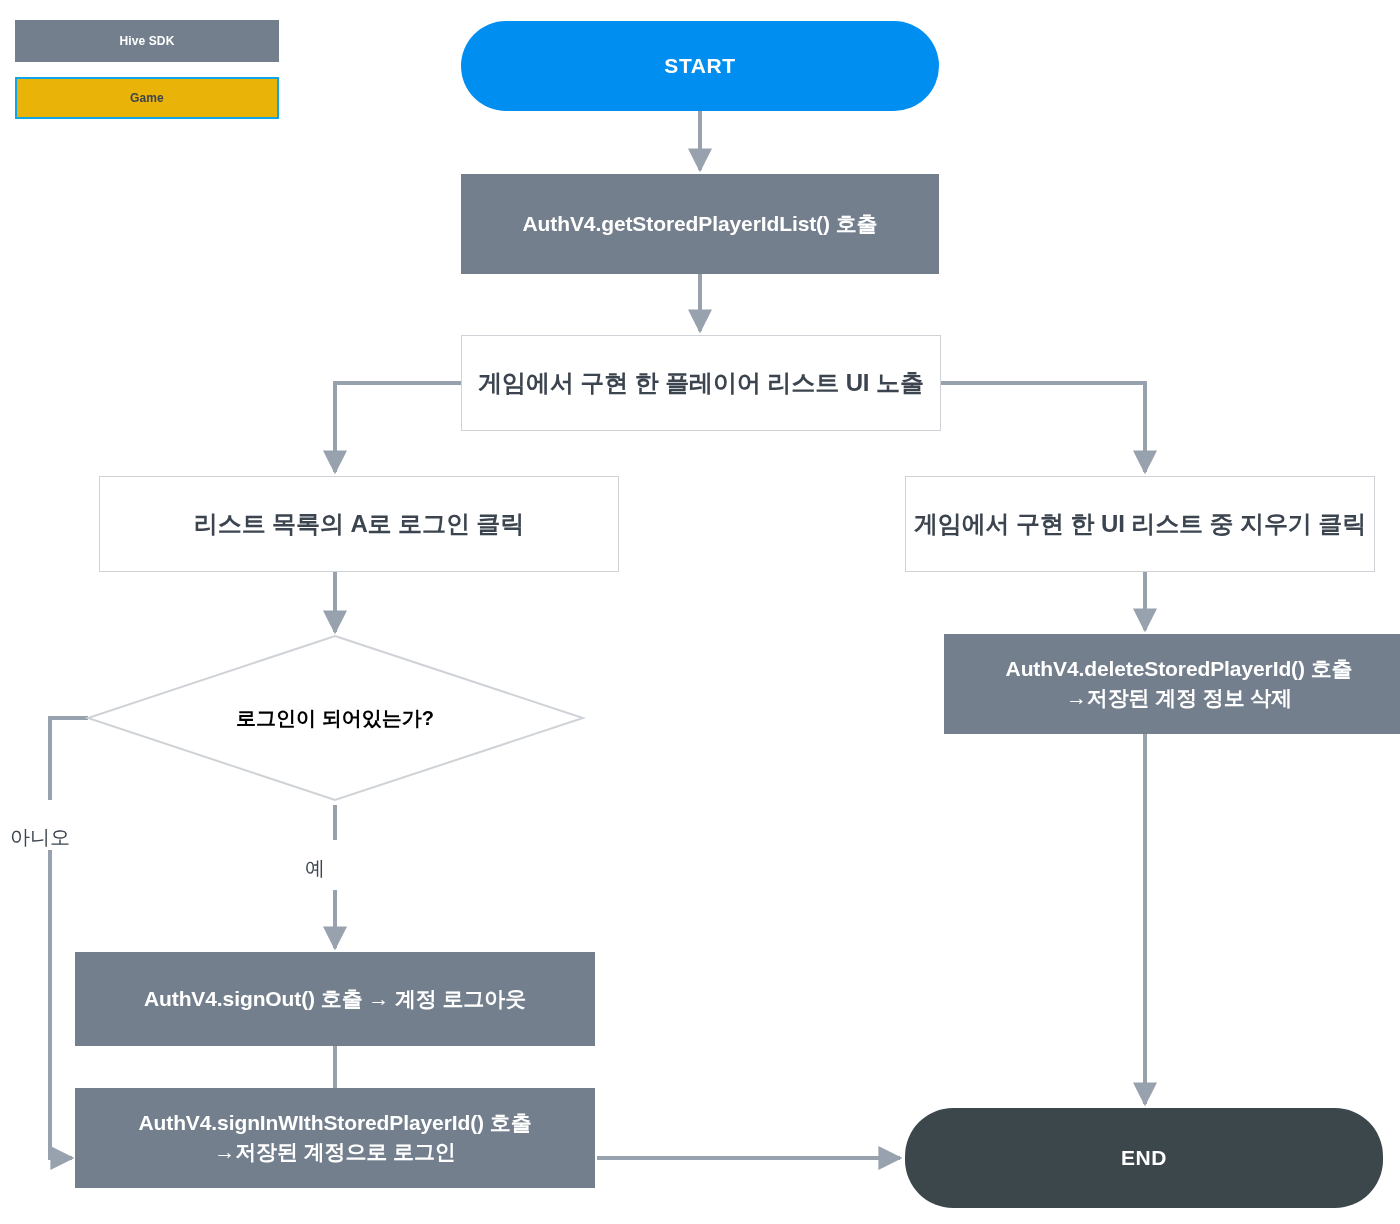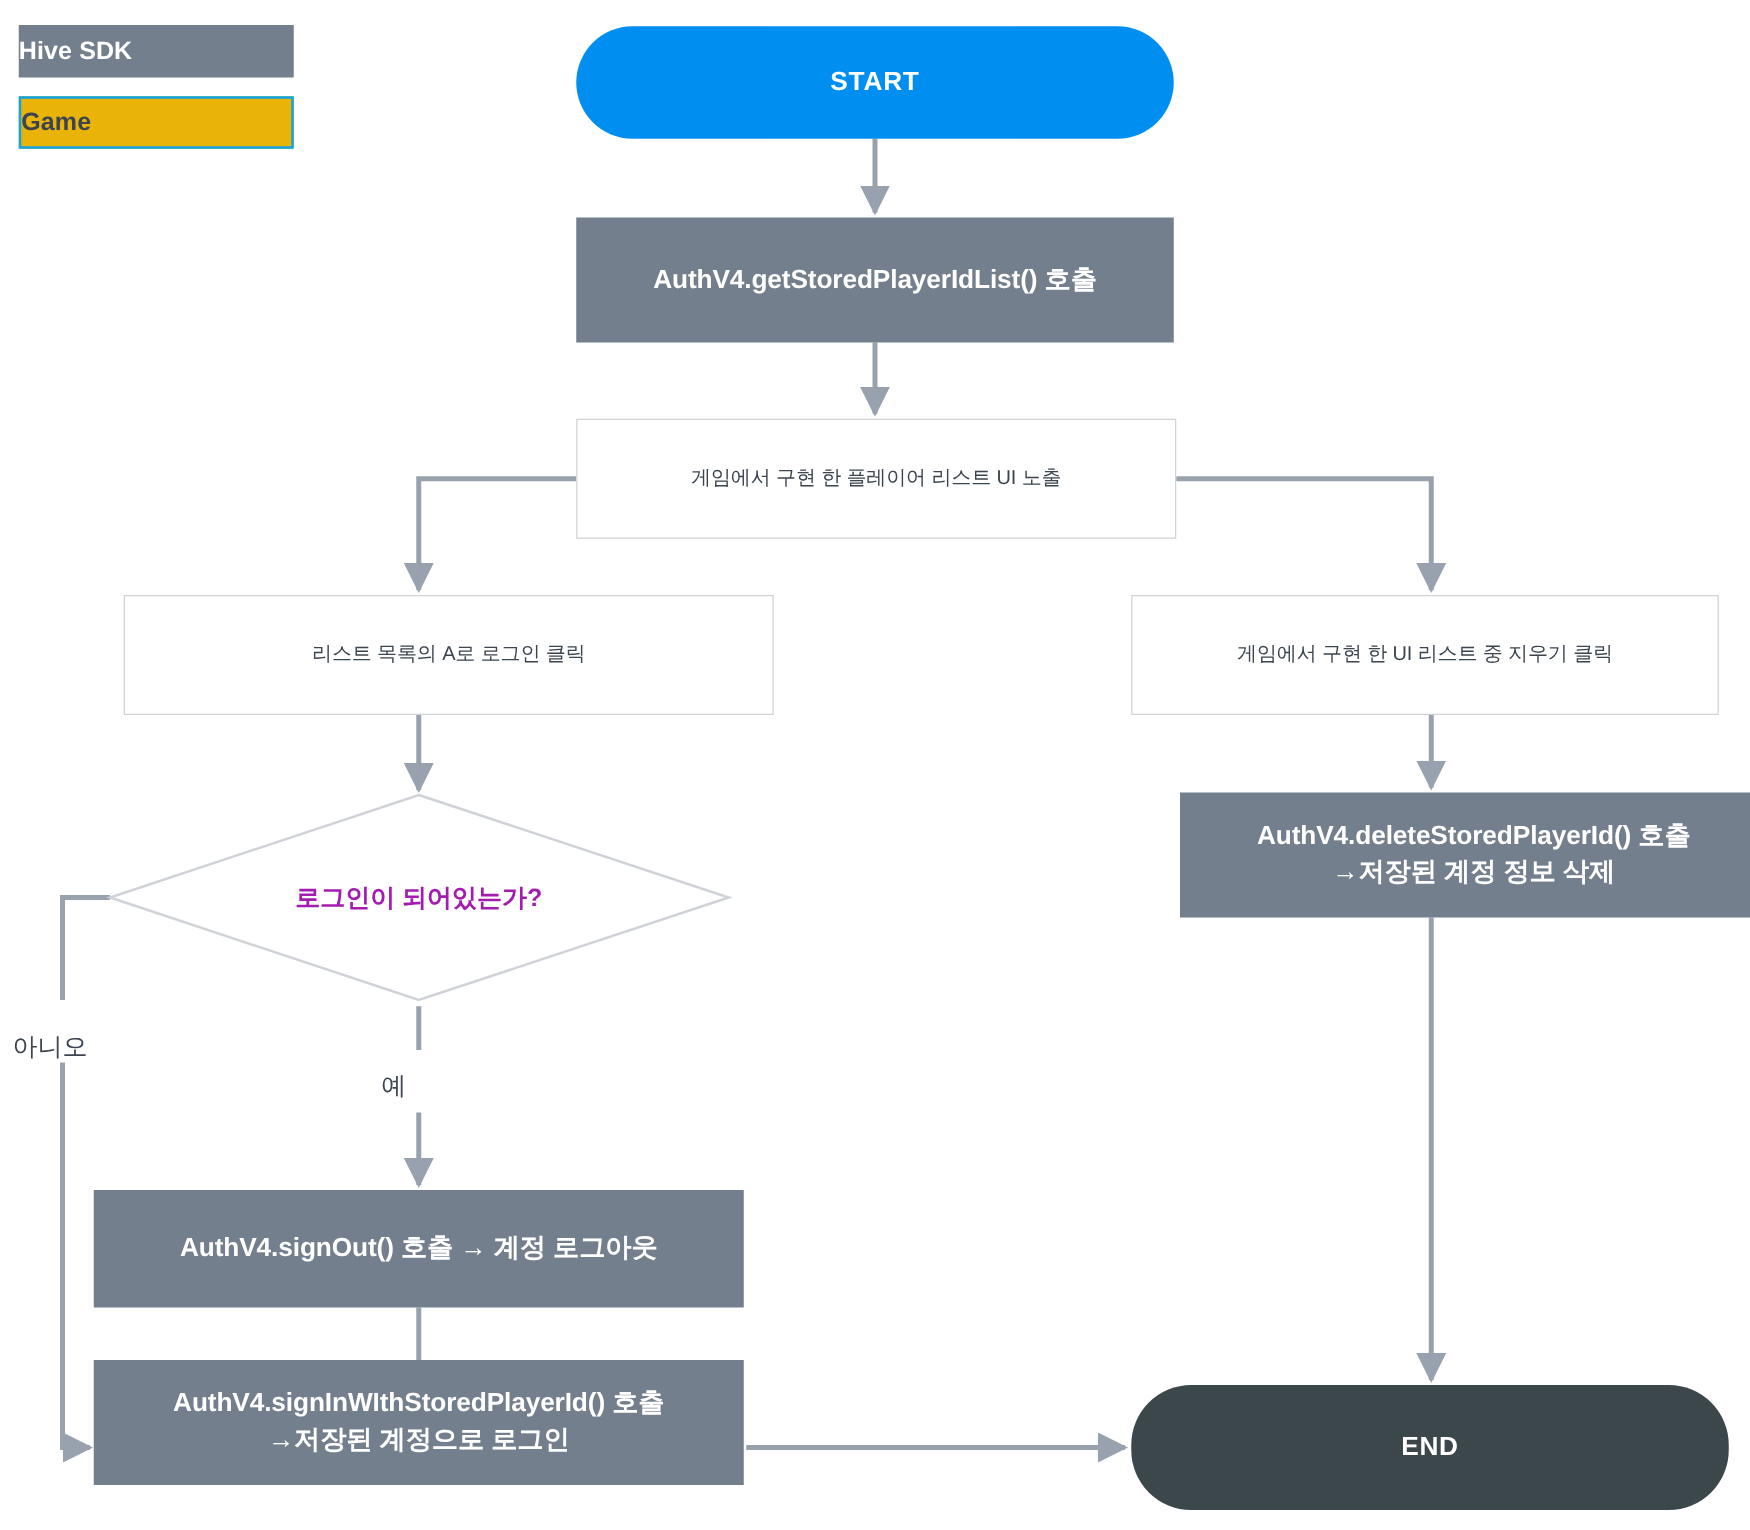--- a/index.html
+++ b/index.html
@@ -17,26 +17,27 @@
   #canvas {
     position: absolute;
     top: 0;
     left: 0;
     width: 1400px;
     height: 1224px;
   }
   
   .legend-box {
     position: absolute;
-    width: 220px;
+    width: 264px;
     height: 42px;
     box-sizing: border-box;
     display: flex;
     align-items: center;
-    font-size: 20px;
+    justify-content: center;
+    font-size: 12px;
     font-weight: bold;
     letter-spacing: .1px;
   }
   .legend-sdk {
     left: 15px;
     top: 20px;
     background: #737F8C;
     color: #ffffff;
   }
   .legend-game {
@@ -70,28 +71,28 @@
     background: #737F8C;
     color: #ffffff;
     font-size: 21px;
     font-weight: bold;
     letter-spacing: -.1px;
   }
   .node-game {
     background: #ffffff;
     color: #3C454F;
     border: 1px solid #cfd3d7;
-    font-size: 16px;
-    font-weight: normal;
+    font-size: 24px;
+    font-weight: bold;
     letter-spacing: -.1px;
     align-items: center;
   }
   .node-decision-label {
     position: absolute;
-    color: #a21caf;
+    color: #000000;
     font-size: 20px;
     font-weight: bold;
     text-align: center;
     display: flex;
     align-items: center;
     justify-content: center;
   }
   .edge-label {
     position: absolute;
     color: #3C454F;

